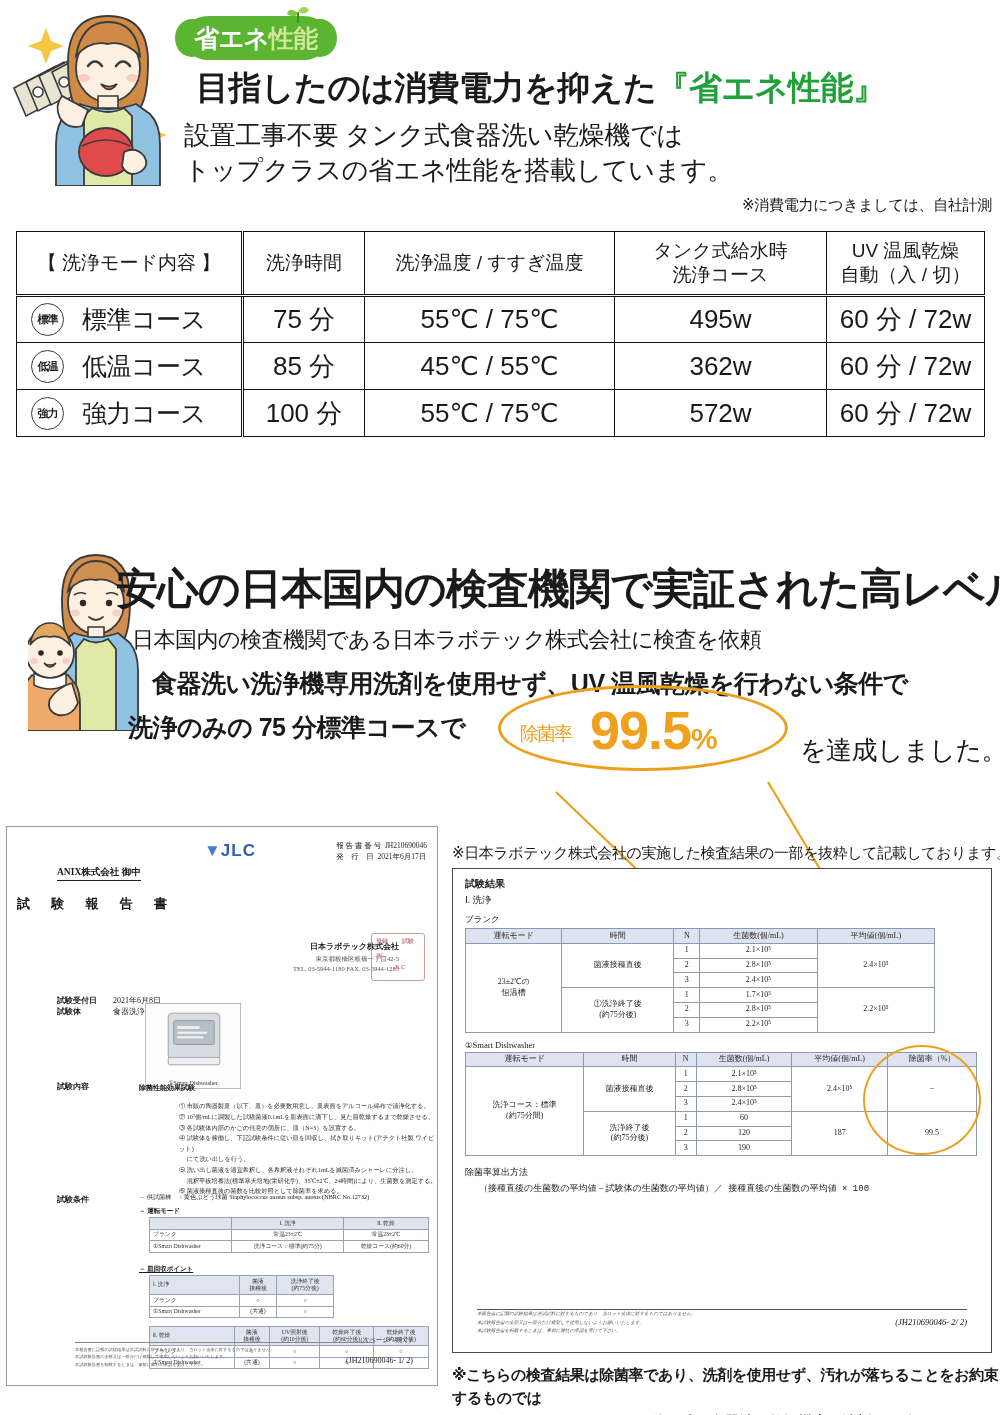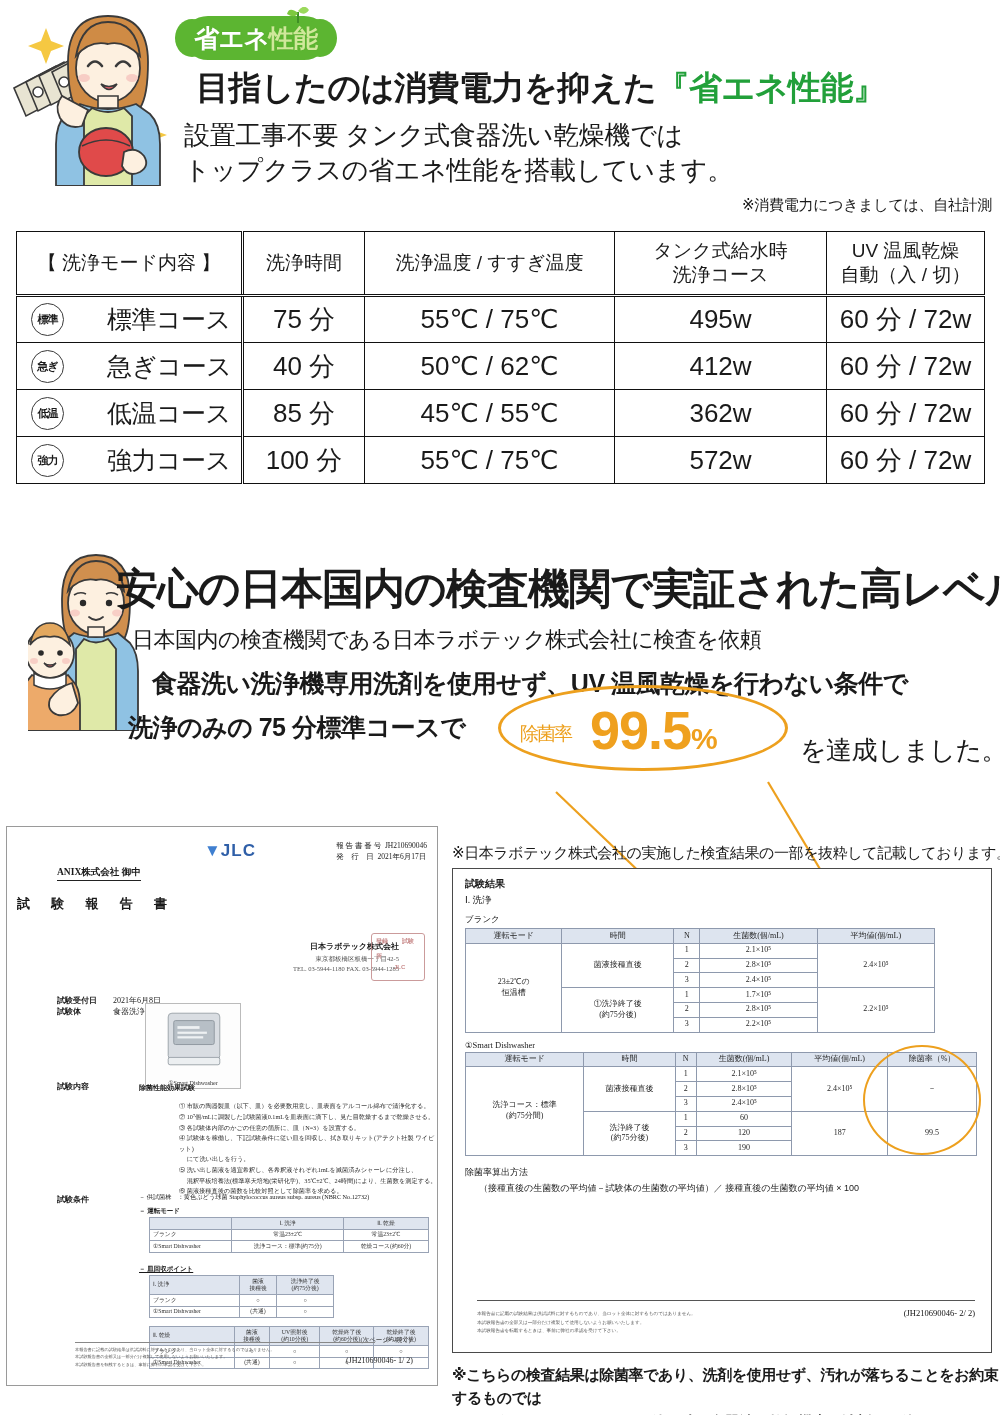--- a/index.html
+++ b/index.html
@@ -93,21 +93,21 @@
   }
   .mode-chip {
     flex: 0 0 auto;
     width: 33px; height: 33px; border-radius: 50%;
     border: 1.5px solid #3a3a3a;
     display: flex; align-items: center; justify-content: center;
     font-size: 11px; font-weight: bold; letter-spacing: -1px;
     color: #1a1a1a;
   }
   .mode-chip.narrow { font-size: 10px; }
-  .mode-name { font-size: 25px; letter-spacing: -0.5px; margin-left: 25px; }
+  .mode-name { font-size: 25px; letter-spacing: -0.5px; }
 
   
   #section-sterilize { position: absolute; left: 0; top: 545px; width: 1000px; height: 290px; }
 
   .headline-2 {
     position: absolute; left: 116px; top: 16px;
     font-size: 42px; font-weight: bold; letter-spacing: -1px; white-space: nowrap;
   }
   .s2-line { position: absolute; white-space: nowrap; letter-spacing: -0.5px; }
   .s2-line.a { left: 132px; top: 80px;  font-size: 22px; }
@@ -245,26 +245,27 @@
   .r-label{ font-size: 8.5px; margin: 7px 0 2px; font-family: "Liberation Serif", serif; }
 
   .rtable { border-collapse: collapse; font-family: "Liberation Serif", serif; }
   .rtable td, .rtable th {
     border: .8px solid #8e99ad; font-size: 8px; font-weight: normal;
     padding: 1.5px 3px; text-align: center; color: #1f1f1f; line-height: 1.35;
   }
   .rtable th { background: #dde4ef; }
   .t-strain td { font-size: 8.5px; padding: 4px 6px; }
   .r-formula-h { font-size: 9px; margin-top: 10px; font-family: "Liberation Serif", serif; }
-  .r-formula   { font-size: 9px; margin-top: 3px; padding-left: 14px; font-family: Liberation Sans, sans-serif; }
+  .r-formula   { font-size: 9px; margin-top: 3px; padding-left: 14px; font-family: Liberation Mono, monospace; }
   .r-foot {
-    position: absolute; left: 12px; right: 4px; bottom: 8px;
-    border-top: .8px solid #555; padding-top: 9px;
+    position: absolute; left: 12px; right: 12px; bottom: 8px;
+    border-top: .8px solid #555; padding-top: 0;
     font-size: 4.6px; line-height: 1.9; color: #555;
     font-family: "Liberation Serif", serif;
+    font-style: italic;
   }
   .r-pageno { position: absolute; right: 0; top: 4px; font-size: 8.5px; color: #111; }
 
   .circle-99 {
     position: absolute; right: 10px; top: 176px;
     width: 118px; height: 110px;
     border: 2.5px solid #eda01e; border-radius: 50%;
   }
 
   .bottom-note {
@@ -367,32 +368,20 @@
             </div>
           </td>
           <td class="sep-l">75 分</td>
           <td>55℃  /  75℃</td>
           <td>495w</td>
           <td>60 分  / 72w</td>
         </tr>
         <tr>
           <td>
             <div class="mode-cell">
-              <span class="mode-chip">急ぎ</span>
-              <span class="mode-name">急ぎコース</span>
-            </div>
-          </td>
-          <td class="sep-l">40 分</td>
-          <td>50℃  /  62℃</td>
-          <td>412w</td>
-          <td>60 分  / 72w</td>
-        </tr>
-        <tr>
-          <td>
-            <div class="mode-cell">
               <span class="mode-chip">低温</span>
               <span class="mode-name">低温コース</span>
             </div>
           </td>
           <td class="sep-l">85 分</td>
           <td>45℃  /  55℃</td>
           <td>362w</td>
           <td>60 分  / 72w</td>
         </tr>
         <tr>

